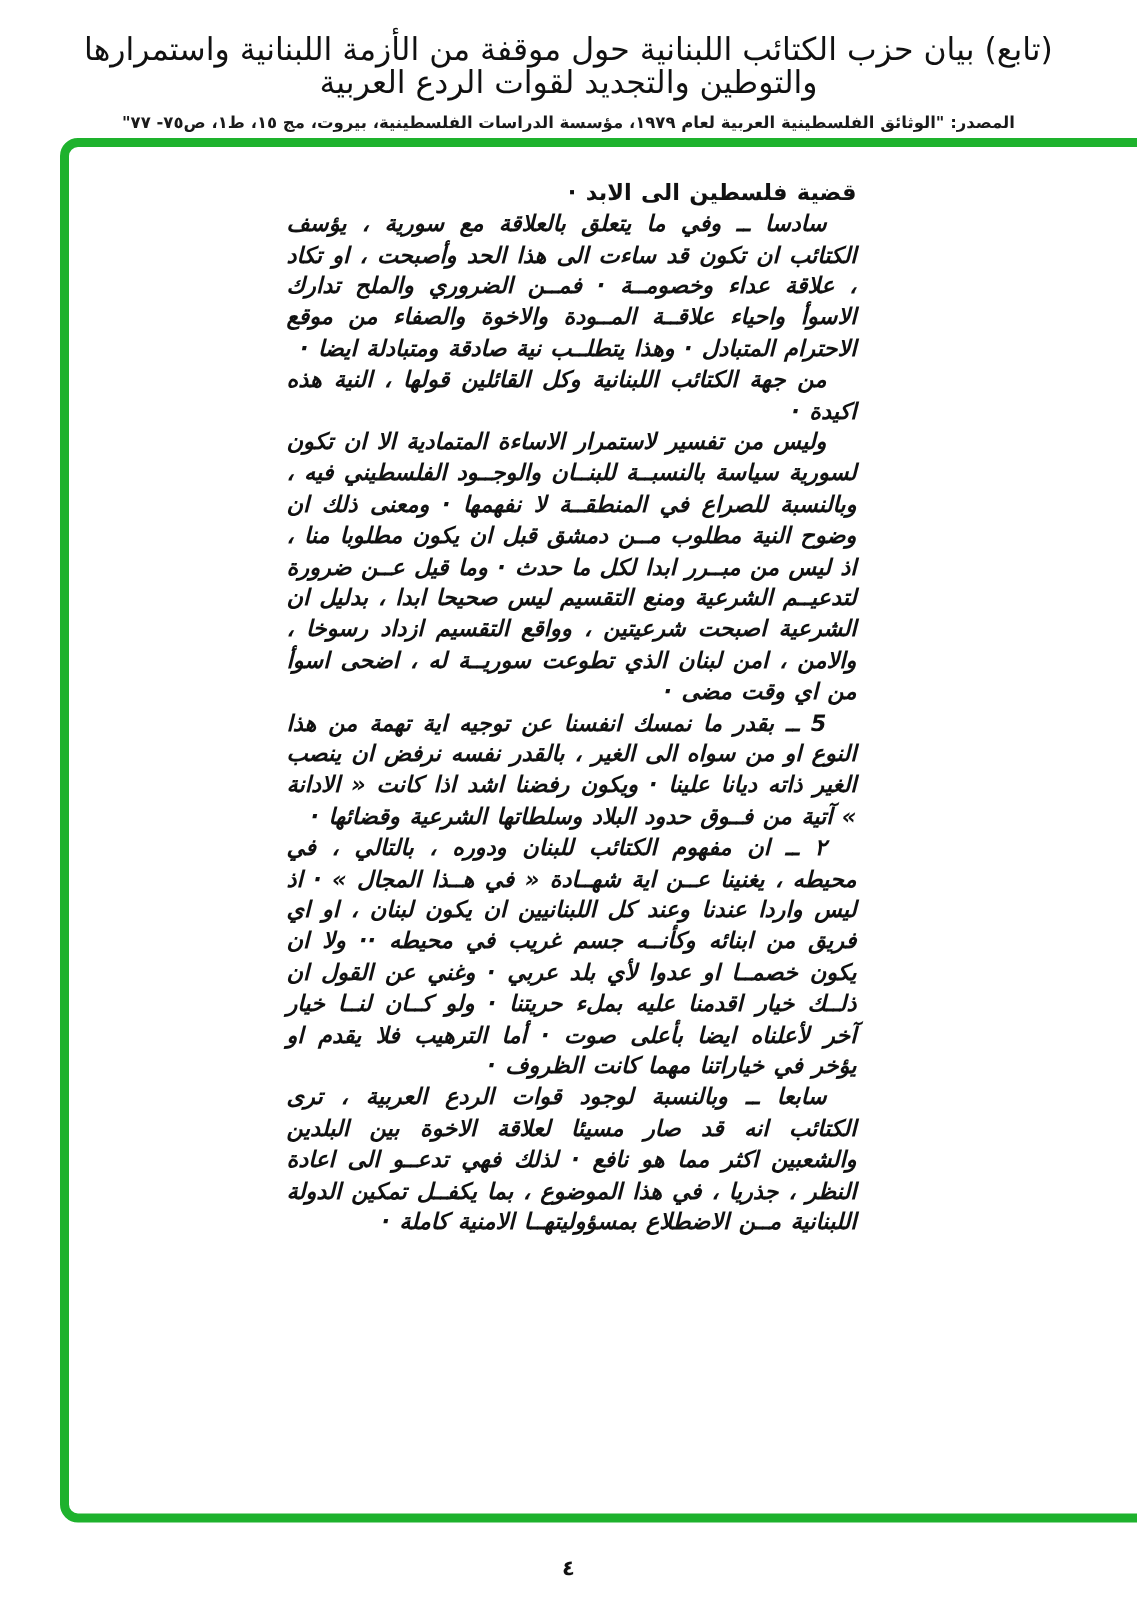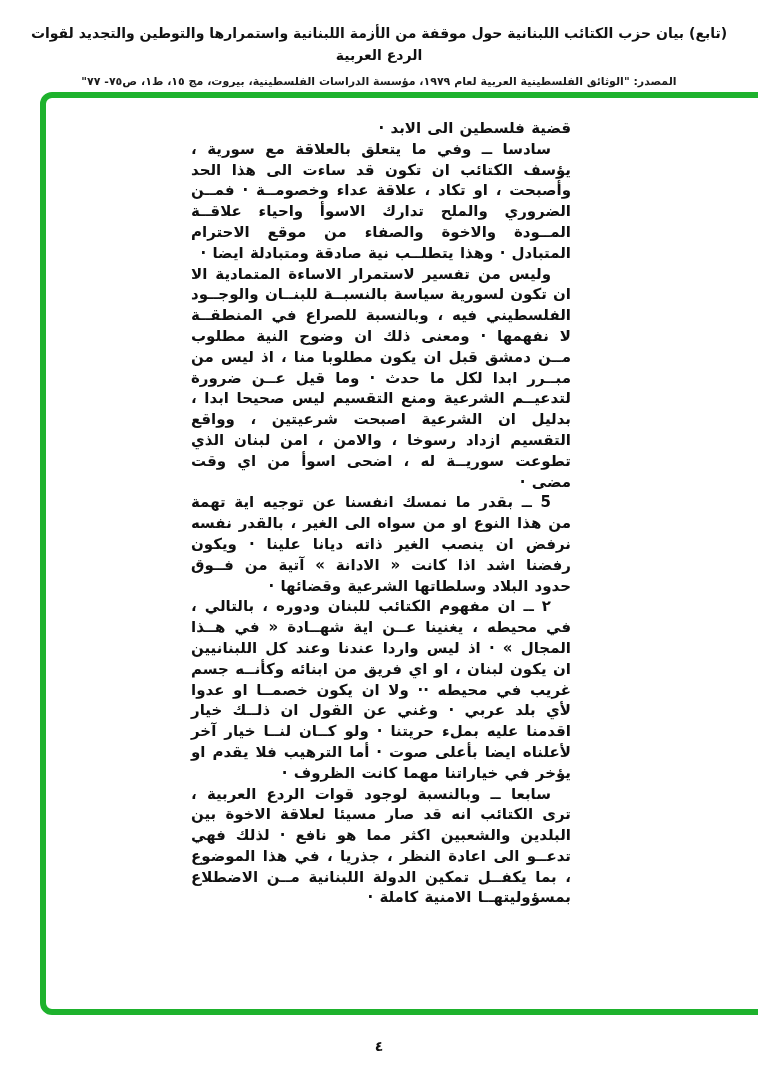--- a/index.html
+++ b/index.html
@@ -17,22 +17,22 @@
   }
   .doc-header {
     position: absolute;
     top: 22px;
     left: 0;
     width: 758px;
     text-align: center;
     direction: rtl;
   }
   .doc-title {
-    font-size: 14px;
-    font-weight: bold;
+    font-size: 21px;
+    font-weight: normal;
     line-height: 22px;
     padding: 0 30px;
     letter-spacing: 0.2px;
   }
   .doc-source {
     margin-top: 9px;
     font-size: 11px;
     font-weight: bold;
     color: #1a1a1a;
   }
@@ -57,20 +57,21 @@
   .text-column p {
     margin: 0;
     font-size: 15px;
     font-weight: bold;
     line-height: 20.8px;
     text-align: justify;
     word-spacing: 1px;
   }
   .text-column p.ind {
     text-indent: 20px;
+    font-style: italic;
   }
   .page-number {
     position: absolute;
     left: 0;
     top: 1038px;
     width: 758px;
     text-align: center;
     font-size: 14px;
     font-weight: bold;
     direction: rtl;
@@ -81,20 +82,21 @@
 
 <div class="doc-header">
   <div class="doc-title">(تابع) بيان حزب الكتائب اللبنانية حول موقفة من الأزمة اللبنانية واستمرارها والتوطين والتجديد لقوات الردع العربية</div>
   <div class="doc-source">المصدر: "الوثائق الفلسطينية العربية لعام ١٩٧٩، مؤسسة الدراسات الفلسطينية، بيروت، مج ١٥، ط١، ص٧٥- ٧٧"</div>
 </div>
 
 <div class="green-frame">
   <div class="text-column">
     <p>قضية فلسطين الى الابد ·</p>
     <p class="ind">سادسا ــ وفي ما يتعلق بالعلاقة مع سورية ، يؤسف الكتائب ان تكون قد ساءت الى هذا الحد وأصبحت ، او تكاد ، علاقة عداء وخصومــة · فمــن الضروري والملح تدارك الاسوأ واحياء علاقــة المــودة والاخوة والصفاء من موقع الاحترام المتبادل · وهذا يتطلــب نية صادقة ومتبادلة ايضا ·</p>
+    <p class="ind">من جهة الكتائب اللبنانية وكل القائلين قولها ، النية هذه اكيدة ·</p>
     <p class="ind">وليس من تفسير لاستمرار الاساءة المتمادية الا ان تكون لسورية سياسة بالنسبــة للبنــان والوجــود الفلسطيني فيه ، وبالنسبة للصراع في المنطقــة لا نفهمها · ومعنى ذلك ان وضوح النية مطلوب مــن دمشق قبل ان يكون مطلوبا منا ، اذ ليس من مبــرر ابدا لكل ما حدث · وما قيل عــن ضرورة لتدعيــم الشرعية ومنع التقسيم ليس صحيحا ابدا ، بدليل ان الشرعية اصبحت شرعيتين ، وواقع التقسيم ازداد رسوخا ، والامن ، امن لبنان الذي تطوعت سوريــة له ، اضحى اسوأ من اي وقت مضى ·</p>
     <p class="ind">5 ــ بقدر ما نمسك انفسنا عن توجيه اية تهمة من هذا النوع او من سواه الى الغير ، بالقدر نفسه نرفض ان ينصب الغير ذاته ديانا علينا · ويكون رفضنا اشد اذا كانت « الادانة » آتية من فــوق حدود البلاد وسلطاتها الشرعية وقضائها ·</p>
     <p class="ind">٢ ــ ان مفهوم الكتائب للبنان ودوره ، بالتالي ، في محيطه ، يغنينا عــن اية شهــادة « في هــذا المجال » · اذ ليس واردا عندنا وعند كل اللبنانيين ان يكون لبنان ، او اي فريق من ابنائه وكأنــه جسم غريب في محيطه ·· ولا ان يكون خصمــا او عدوا لأي بلد عربي · وغني عن القول ان ذلــك خيار اقدمنا عليه بملء حريتنا · ولو كــان لنــا خيار آخر لأعلناه ايضا بأعلى صوت · أما الترهيب فلا يقدم او يؤخر في خياراتنا مهما كانت الظروف ·</p>
     <p class="ind">سابعا ــ وبالنسبة لوجود قوات الردع العربية ، ترى الكتائب انه قد صار مسيئا لعلاقة الاخوة بين البلدين والشعبين اكثر مما هو نافع · لذلك فهي تدعــو الى اعادة النظر ، جذريا ، في هذا الموضوع ، بما يكفــل تمكين الدولة اللبنانية مــن الاضطلاع بمسؤوليتهــا الامنية كاملة ·</p>
   </div>
 </div>
 
 <div class="page-number">٤</div>
 
 </body></html>

